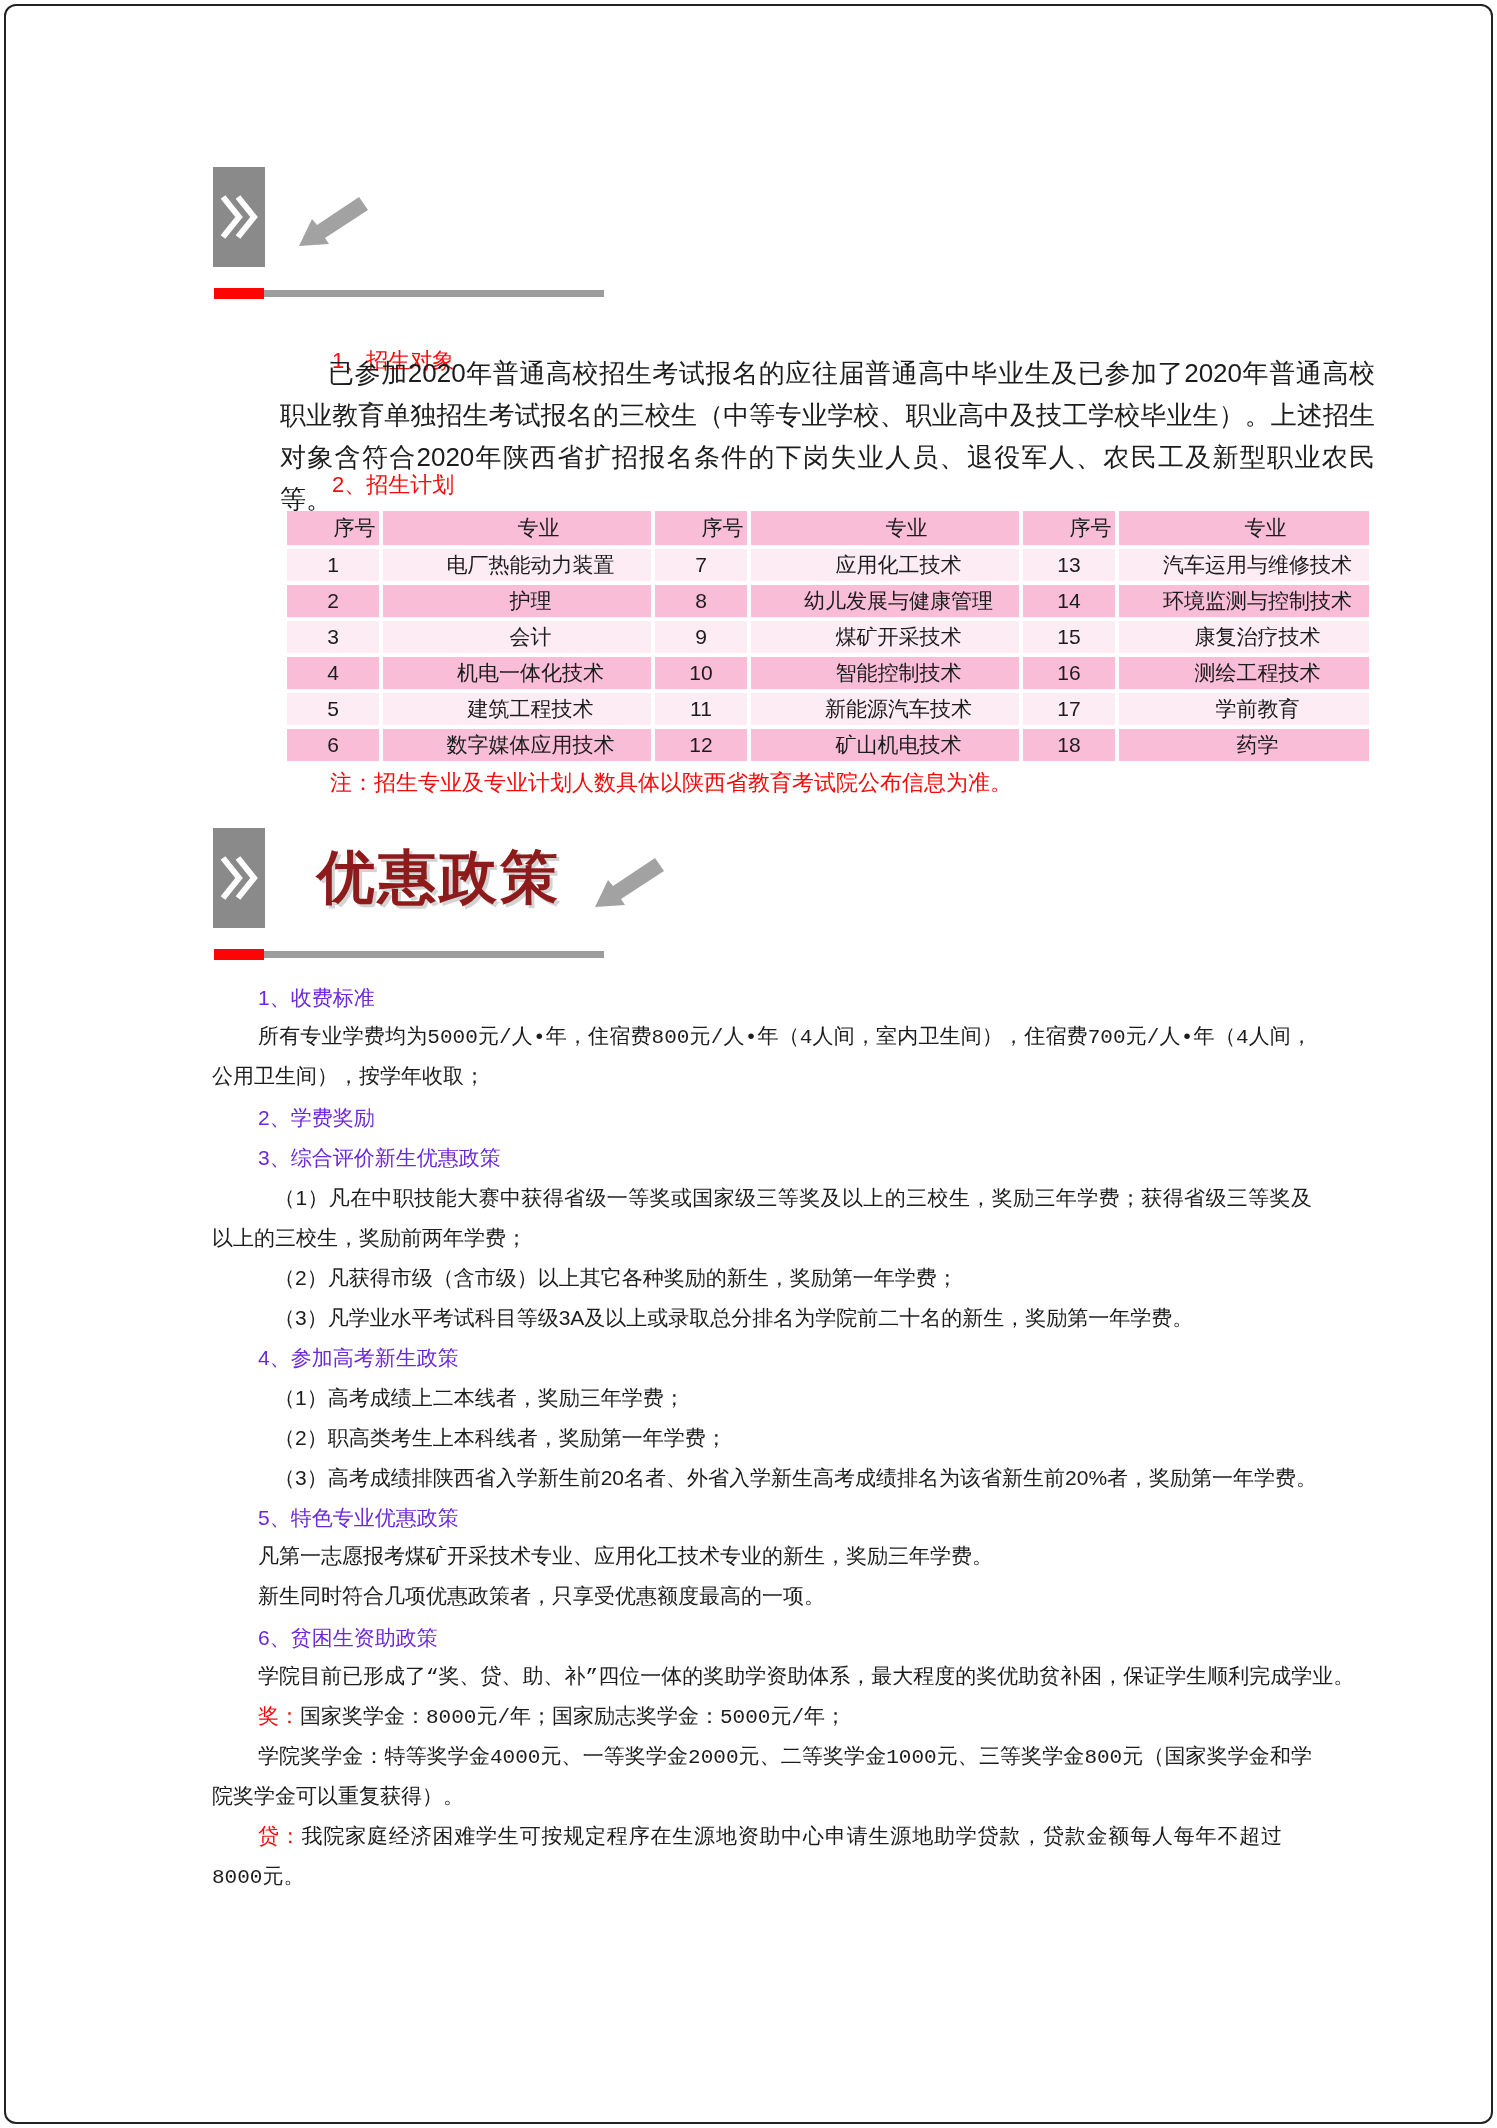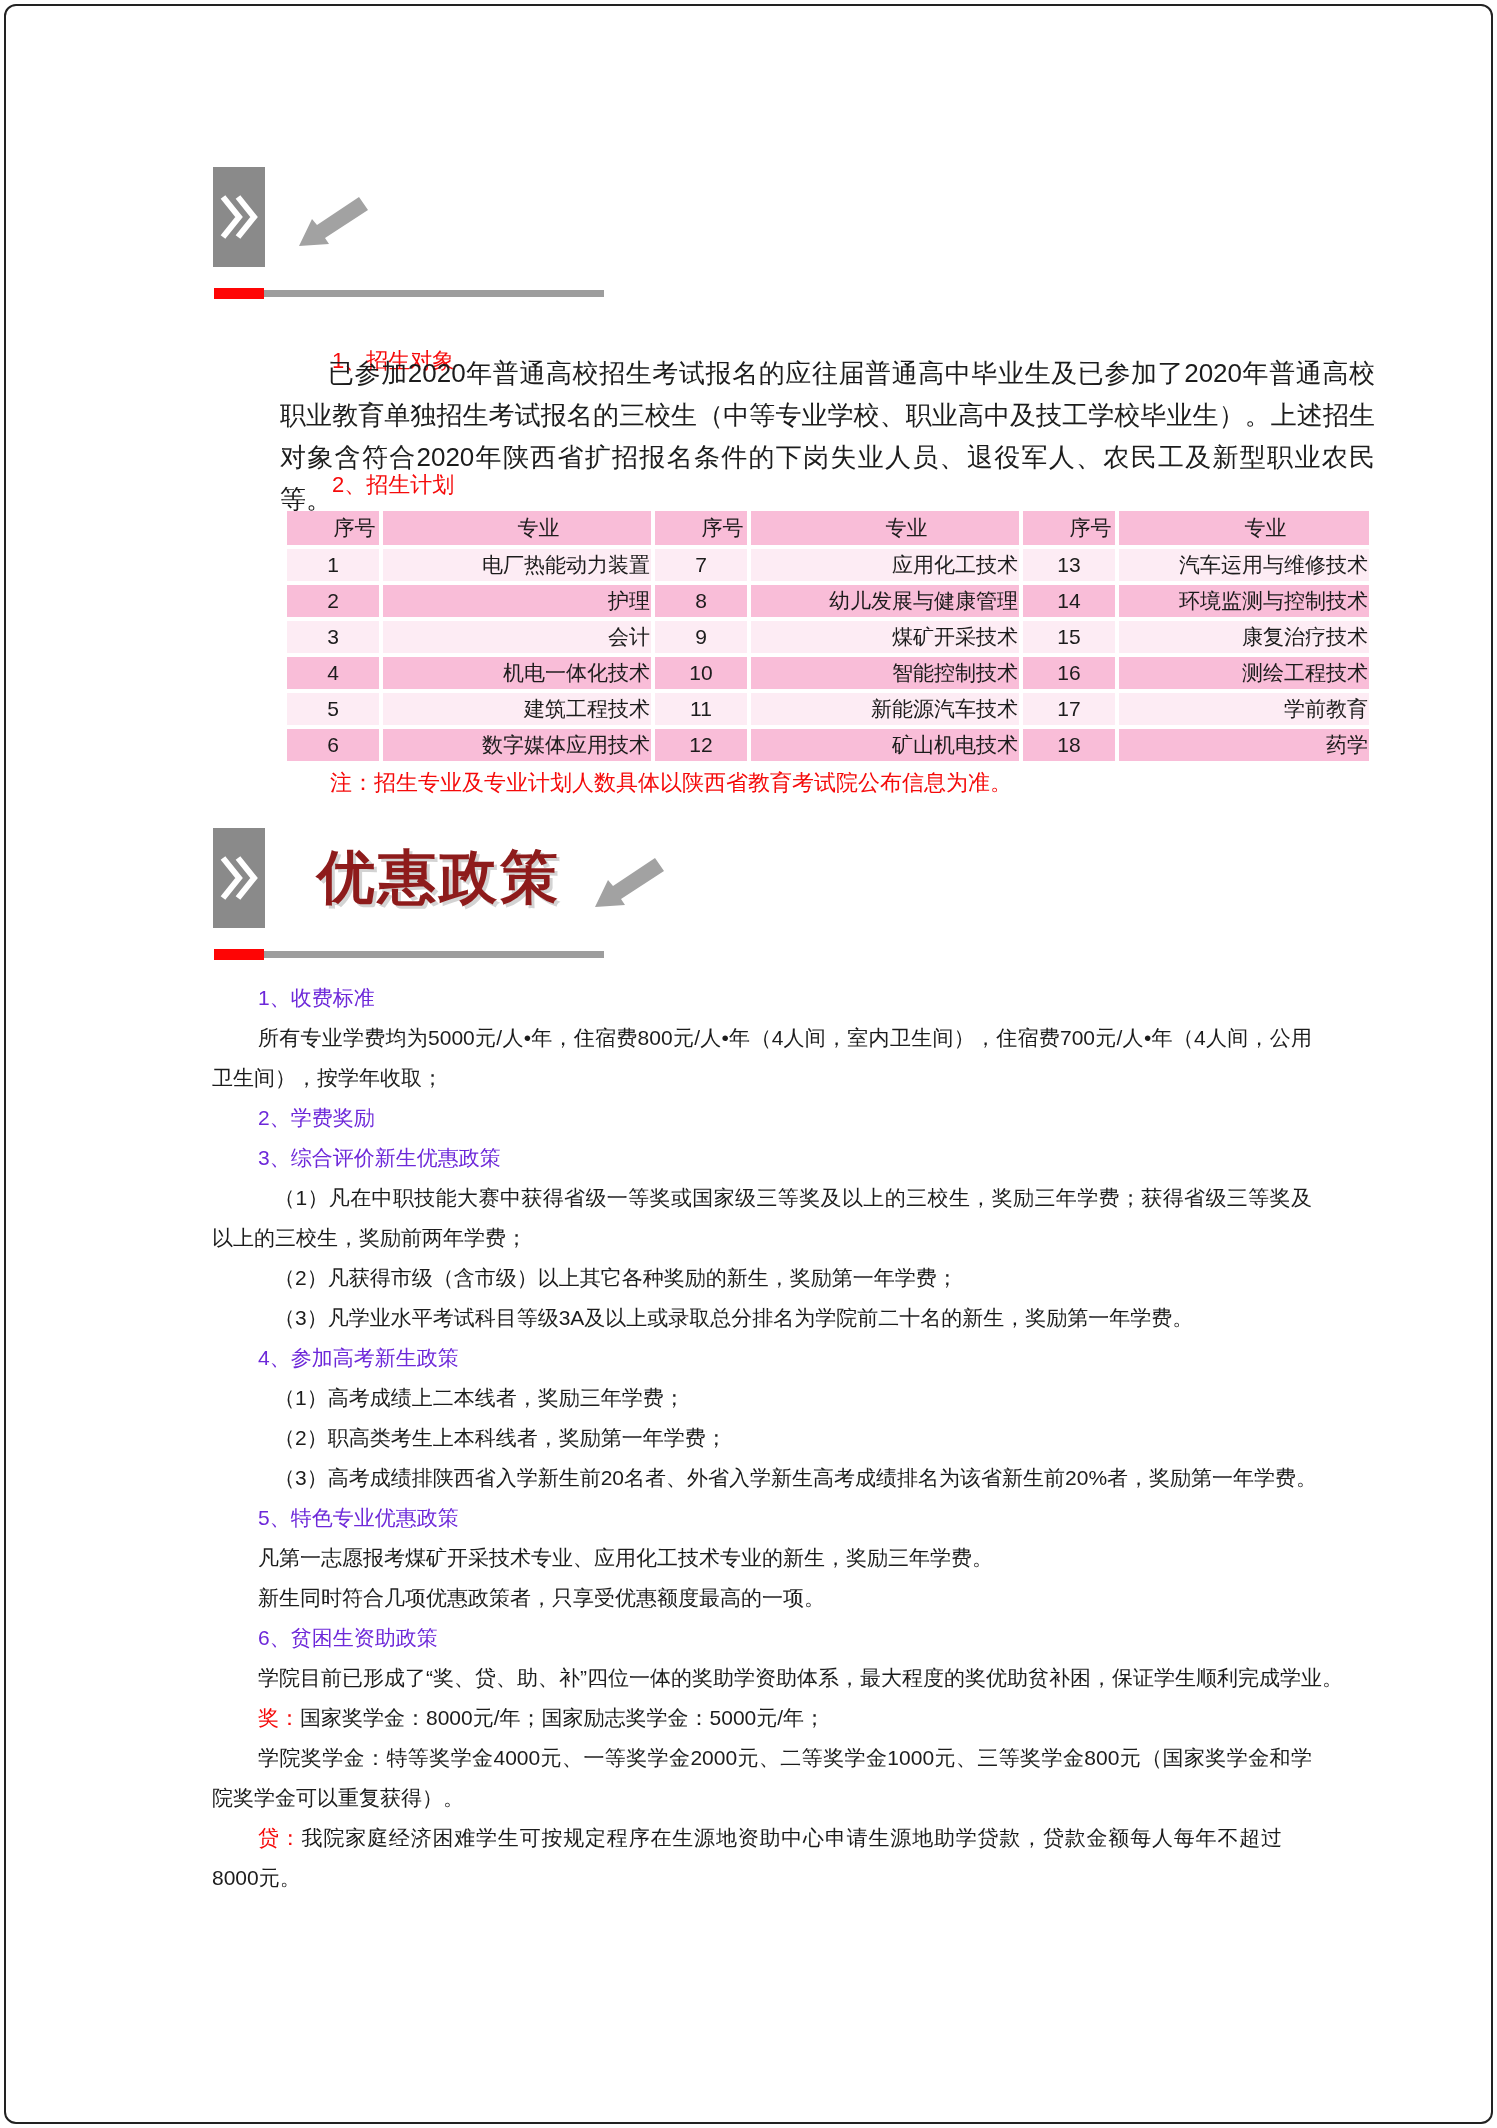--- a/index.html
+++ b/index.html
@@ -53,30 +53,30 @@
     border-collapse:separate; border-spacing:4px; table-layout:fixed;
   }
   #table1 th, #table1 td {
     font-size:21px; font-weight:normal; overflow:hidden; white-space:nowrap;
   }
   #table1 th { height:32px; background:#f9bdd8; text-align:center;padding-left:44px; }
   #table1 td { height:30px; }
   #table1 tr.row-light td { background:#fdecf4; }
   #table1 tr.row-pink  td { background:#f9bdd8; }
   .cell-num   { text-align:center; }
-  .cell-major { text-align:right; padding-left:28px; }
+  .cell-major { text-align:center; padding-left:28px; }
 
   
   #s2content {
     position:absolute; left:212px; top:978px; width:1180px;
     font-size:21px; line-height:40px;
   }
   #s2content p { margin:0; }
   .s2-sub  { color:#6d28d9; text-indent:46px; }
-  .s2-para { text-indent:46px; text-align:justify; }
+  .s2-para { text-indent:46px; text-align:justify;font-family:Liberation Mono, monospace; }
   .s2-item { text-indent:62px; text-align:justify; }
   .pr80  { padding-right:80px; }
   .pr110 { padding-right:110px; }
 </style>
 </head>
 <body>
 
 <div class="frame"></div>
 
 <div class="sec-header" id="hdr1">

